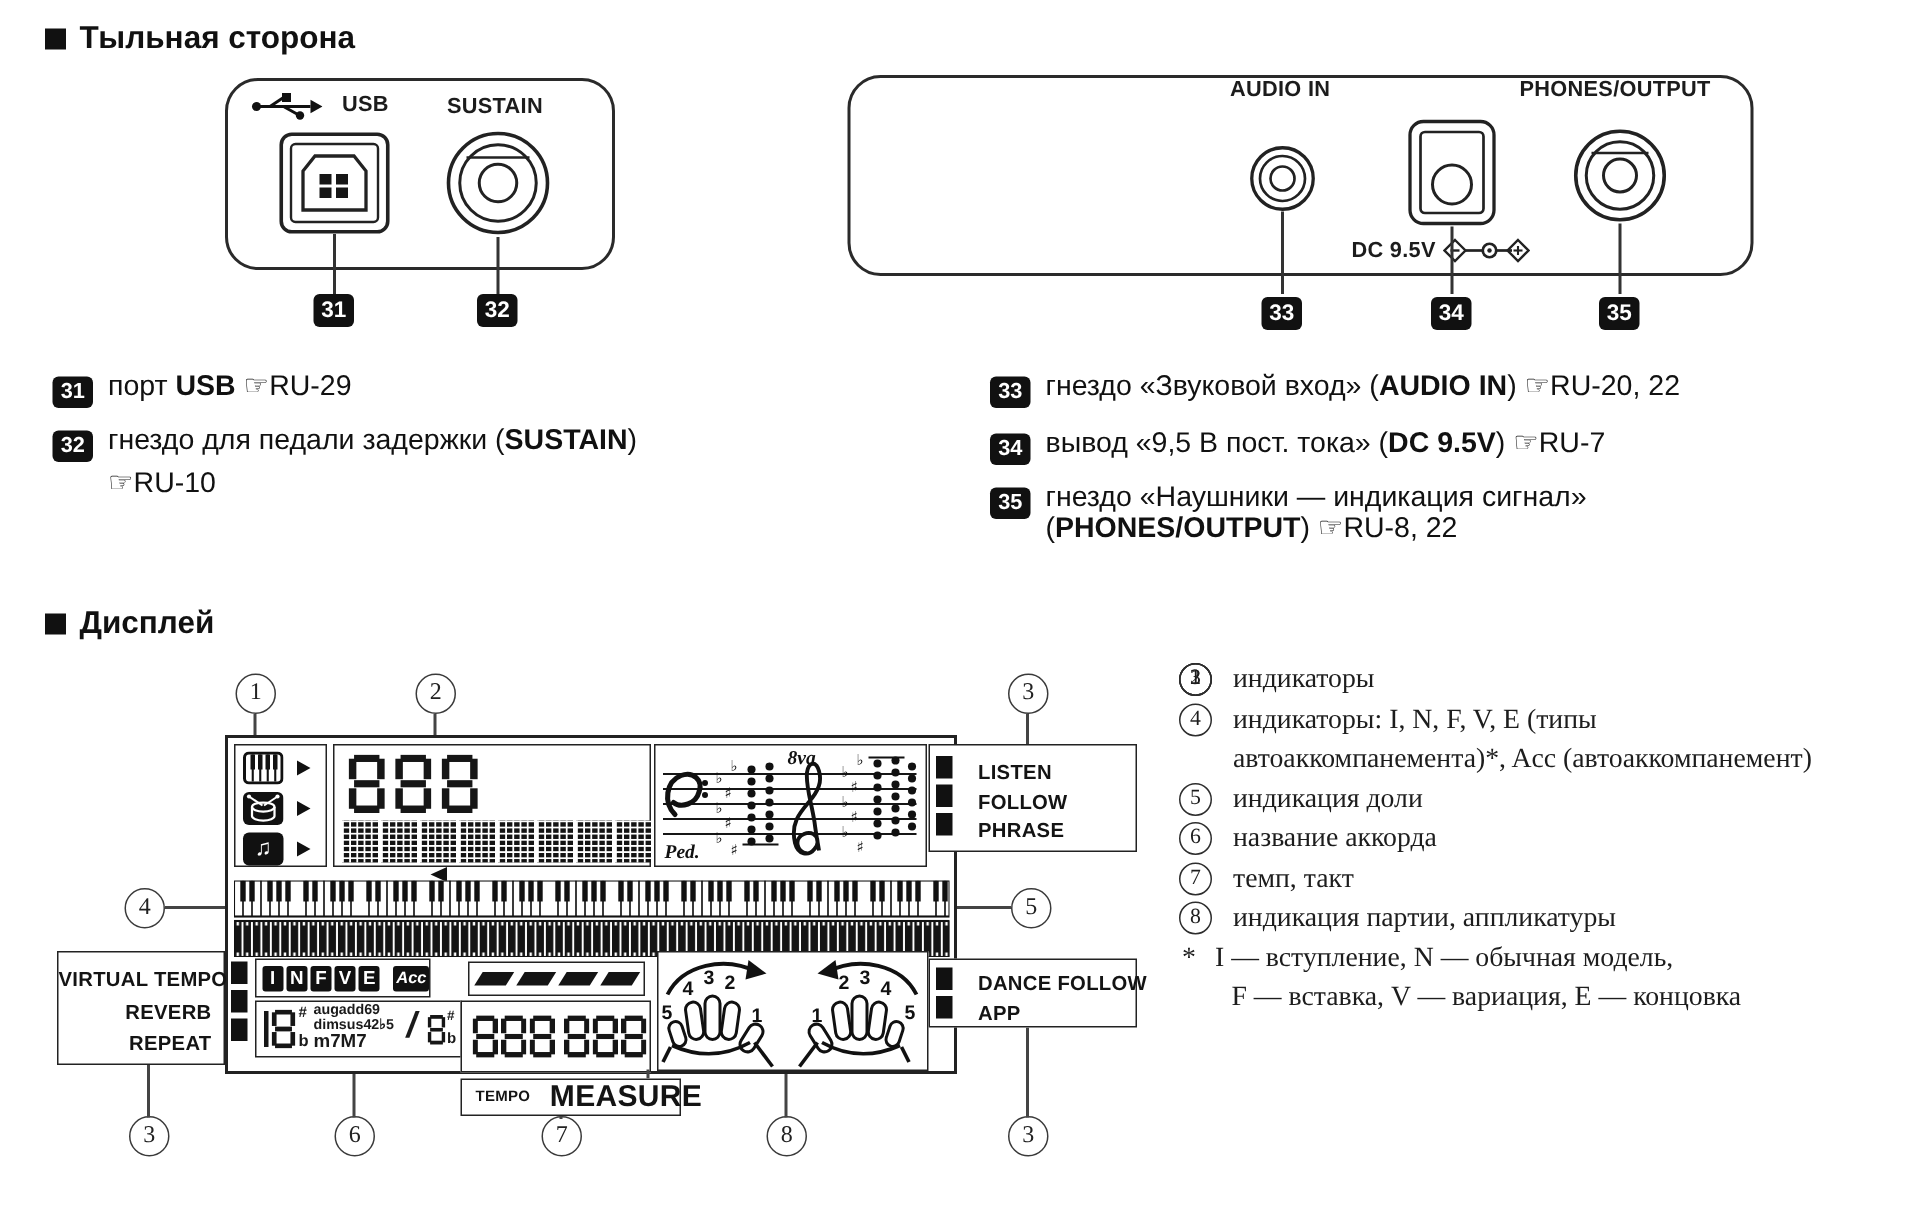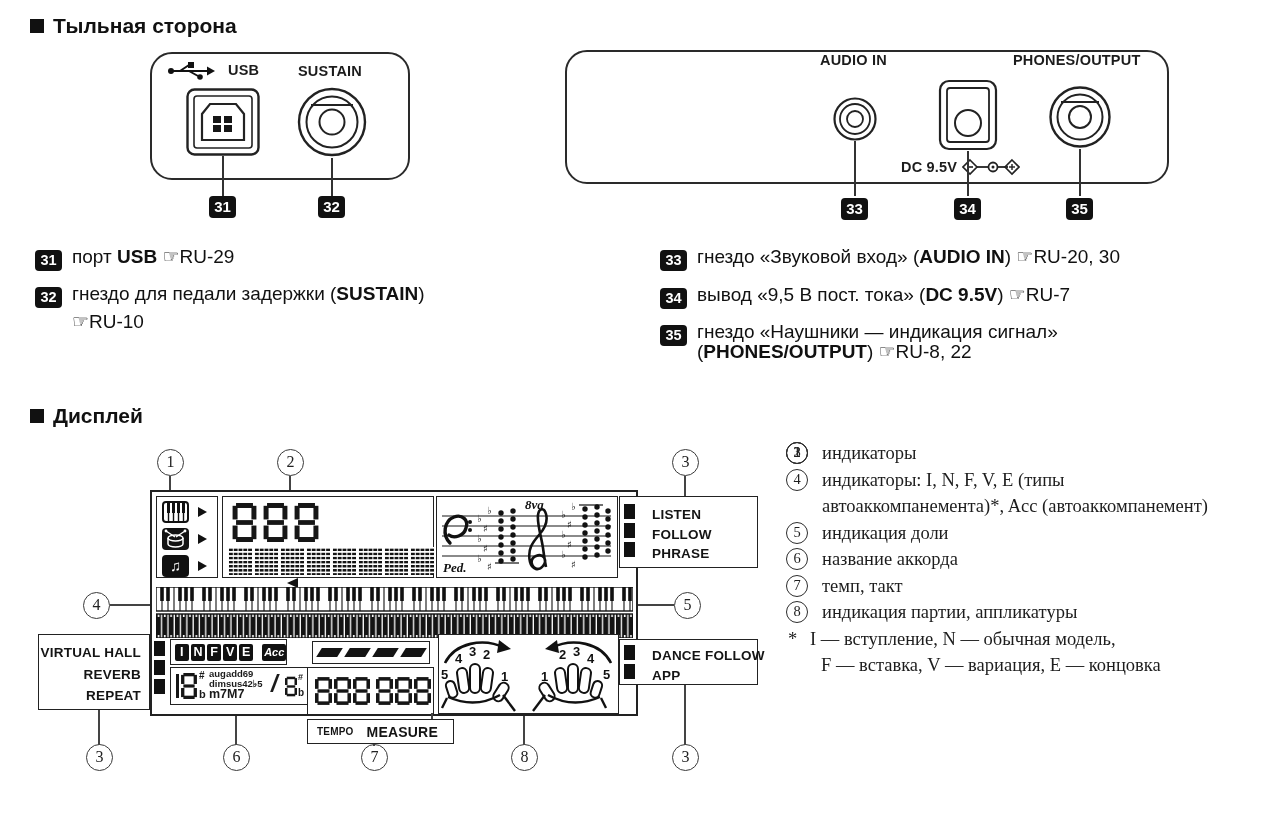--- a/index.html
+++ b/index.html
@@ -136,21 +136,21 @@
 
 <div class="lrow" style="left:35px;top:245px">
   <span class="lbadge">31</span><span>порт </span><b>USB</b><span> </span><span>☞RU-29</span>
 </div>
 <div class="lrow" style="left:35px;top:283px">
   <span class="lbadge">32</span><span>гнездо для педали задержки (</span><b>SUSTAIN</b><span>)</span>
 </div>
 <div class="lrow" style="left:72px;top:310px">☞RU-10</div>
 
 <div class="lrow" style="left:660px;top:245px">
-  <span class="lbadge">33</span><span>гнездо «Звуковой вход» (</span><b>AUDIO IN</b><span>) </span><span>☞RU-20, 30</span>
+  <span class="lbadge">33</span><span>гнездо «Звуковой вход» (</span><b>AUDIO IN</b><span>) </span><span>☞RU-20, 22</span>
 </div>
 <div class="lrow" style="left:660px;top:283px">
   <span class="lbadge">34</span><span>вывод «9,5 В пост. тока» (</span><b>DC 9.5V</b><span>) </span><span>☞RU-7</span>
 </div>
 <div class="lrow" style="left:660px;top:321px">
   <span class="lbadge">35</span><span>гнездо «Наушники — индикация сигнал»</span>
 </div>
 <div class="lrow" style="left:697px;top:340px">
   <span>(</span><b>PHONES/OUTPUT</b><span>) </span><span>☞RU-8, 22</span>
 </div>
@@ -357,21 +357,21 @@
   <rect x="0" y="0" width="477" height="24" fill="url(#octv)" stroke="#111" stroke-width="1.4"></rect>
   <rect x="0" y="27" width="477" height="24" fill="url(#bkeys)" stroke="#111" stroke-width="1.4"></rect>
 </svg>
 
 <div class="bar" style="left:154px;top:641px"></div>
 <div class="bar" style="left:154px;top:660px"></div>
 <div class="bar" style="left:154px;top:679px"></div>
 
 <div class="box" style="left:38px;top:634px;width:112px;height:76px;border-width:1.7px;text-align:right;padding:7px 8px 0 0">
   <div class="lcdlbl" style="line-height:21.5px">
-    <div>VIRTUAL HALL</div>
+    <div>VIRTUAL TEMPO</div>
     <div>REVERB</div>
     <div>REPEAT</div>
   </div>
 </div>
 
 <div class="box" style="left:170px;top:639px;width:117px;height:26px;border-width:1.6px;display:flex;align-items:center;gap:2.5px;padding-left:4px">
   <span class="chip">I</span>
   <span class="chip">N</span>
   <span class="chip">F</span>
   <span class="chip">V</span>
@@ -426,21 +426,21 @@
         <use href="#seg8" width="100%" height="100%"></use>
       </svg>
     <svg class="d7" style="width:17px;height:30px">
         <use href="#seg8" width="100%" height="100%"></use>
       </svg>
   </div>
 </div>
 <div class="seglead" style="left:431px;top:713px;width:2px;height:6px"></div>
 <div class="box" style="left:307px;top:719px;width:147px;height:25px;border-width:1.6px;display:flex;align-items:center;gap:13px;padding-left:9px">
   <span class="lcdlbl" style="font-size:10px">TEMPO</span>
-  <span class="lcdlbl" style="font-size:14px">MEASURE</span>
+  <span class="lcdlbl" style="font-size:20px">MEASURE</span>
 </div>
 
 <div class="box" style="left:438px;top:634px;width:181px;height:80px;border-width:1.6px">
   <svg width="178" height="77" viewBox="0 0 178 77" style="display:block">
 
     <g>
       <path d="M6,28 C16,8 44,2 66,13" fill="none" stroke="#111" stroke-width="2.6"></path>
       <polygon points="60,5 72,14 58,18" fill="#111"></polygon>
       <g font-family="Liberation Sans,sans-serif" font-weight="bold" font-size="13" fill="#111">
         <text x="2" y="44">5</text>

